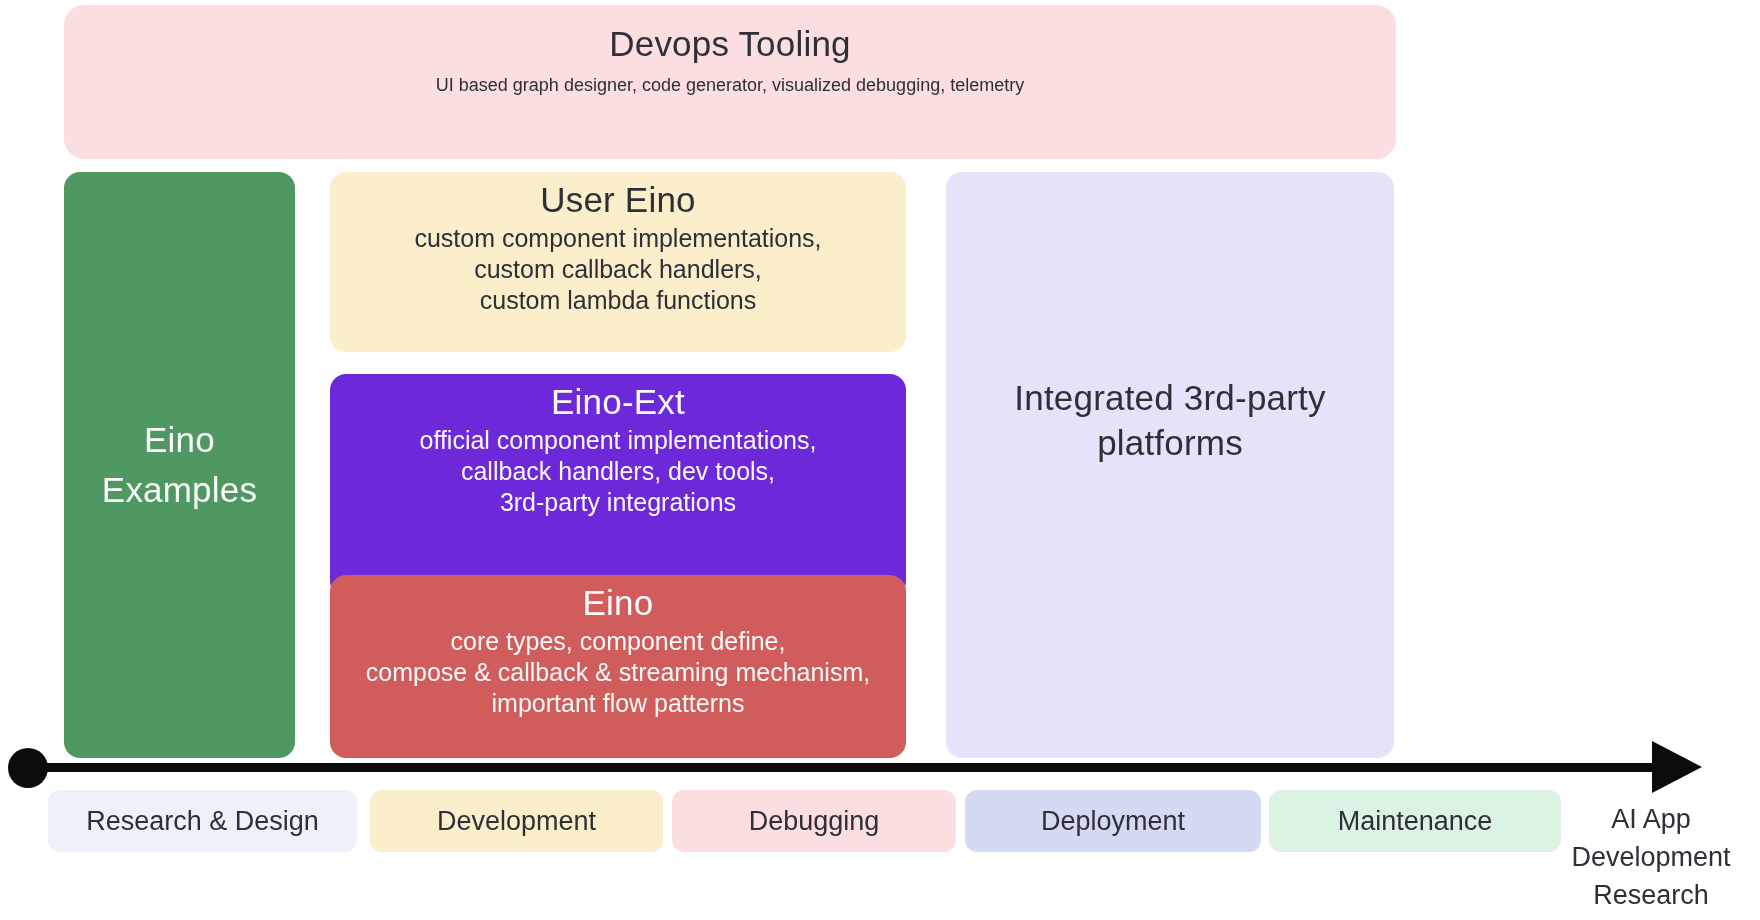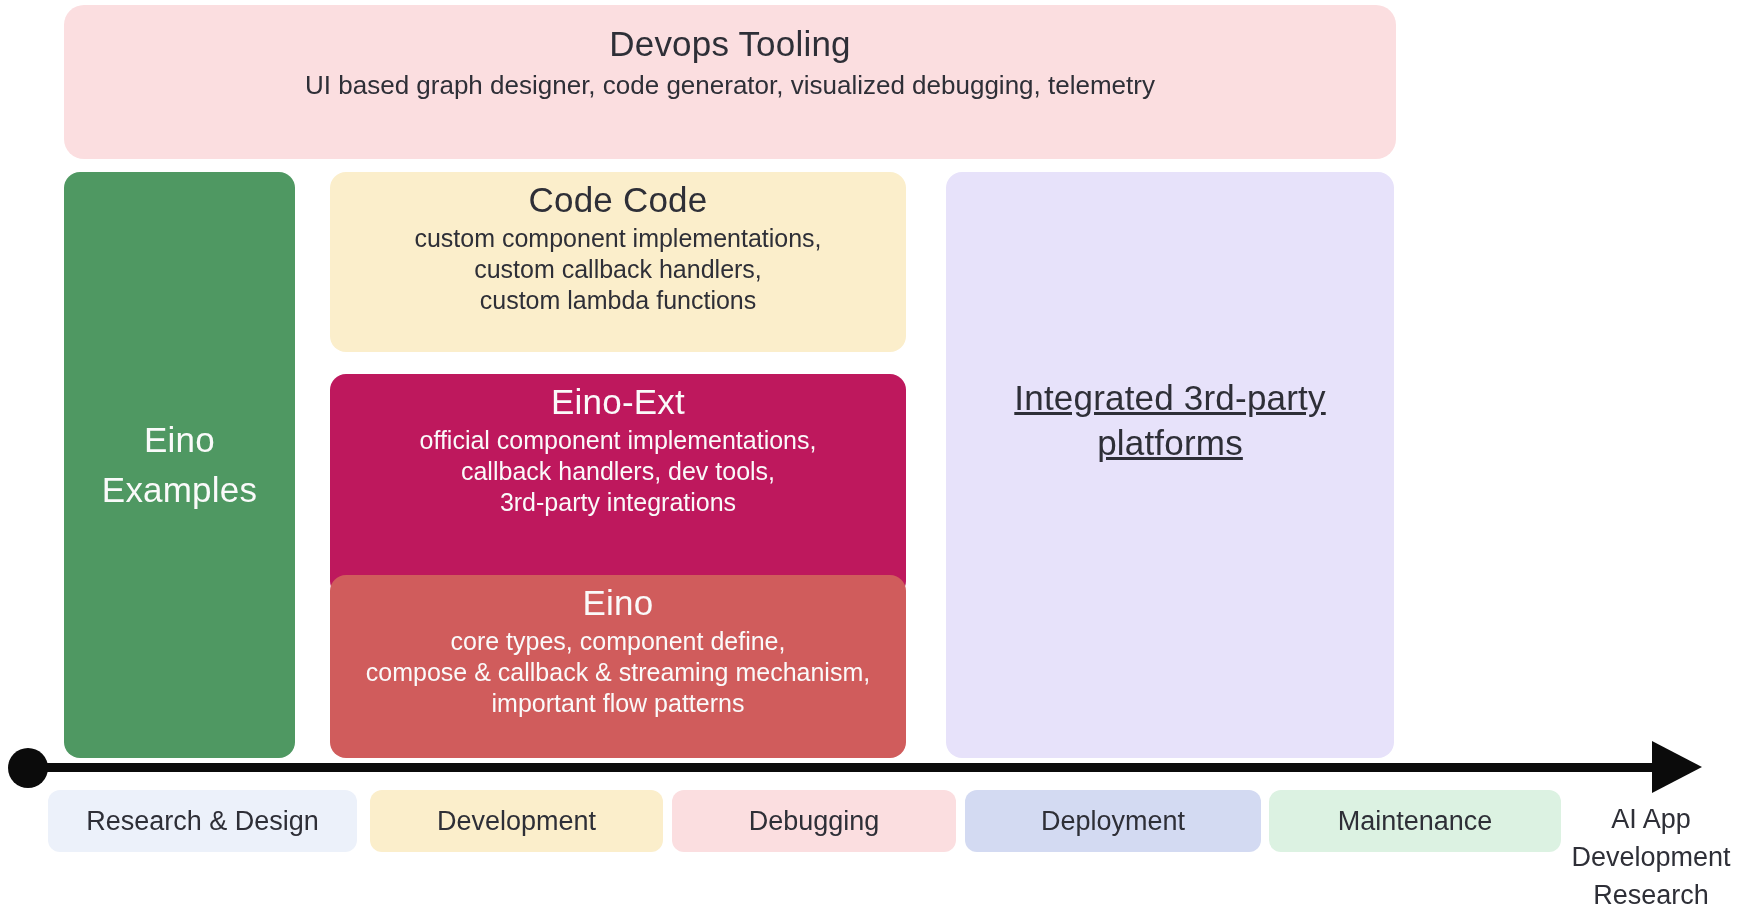--- a/index.html
+++ b/index.html
@@ -14,37 +14,37 @@
 
   .dark  { color: #2e2f37; }
   .light { color: #fafafa; }
 
   .box-title { font-size: 35px; line-height: 46px; font-weight: 500; letter-spacing: 0.2px; }
   .box-line  { font-size: 25px; line-height: 31px; font-weight: 400; }
 
   
   .devops { left: 64px; top: 5px; width: 1332px; height: 154px;
             background: #fbdee0; justify-content: flex-start; padding-top: 16px; }
-  .devops .box-sub { font-size: 26px; line-height: 36px; }
+  .devops .box-sub { font-size: 18px; line-height: 36px; }
 
   
   .examples { left: 64px; top: 172px; width: 231px; height: 586px;
               background: #4f9862; justify-content: center; }
   .examples .box-title { line-height: 50px; font-weight: 400; }
 
   
   .stackbox { left: 330px; width: 576px; justify-content: flex-start; padding-top: 5px; }
   .user-code { top: 172px; height: 180px; background: #fbeecb; }
-  .eino-ext  { top: 374px; height: 223px; background: #be185d; }
+  .eino-ext  { top: 374px; height: 223px; background: #6d28d9; }
   .eino      { top: 575px; height: 183px; background: #d05c5c; }
 
   
   .platforms { left: 946px; top: 172px; width: 448px; height: 586px;
                background: #e7e2fa; justify-content: center; padding-bottom: 90px; }
-  .platforms .box-title { line-height: 45px; text-decoration: underline; }
+  .platforms .box-title { line-height: 45px; }
   .platforms .box-sub { font-size: 27px; line-height: 40px; }
 
   
   .tl-line { position: absolute; left: 28px; top: 763px; width: 1628px; height: 9px; background: #0b0b0b; }
   .tl-dot  { position: absolute; left: 8px; top: 748px; width: 40px; height: 40px;
              border-radius: 50%; background: #0b0b0b; }
   .tl-head { position: absolute; left: 1652px; top: 741px; width: 0; height: 0;
              border-top: 26px solid transparent; border-bottom: 26px solid transparent;
              border-left: 50px solid #0b0b0b; }
 
@@ -71,21 +71,21 @@
     <div class="box-title dark">Devops Tooling</div>
     <div class="box-sub dark">UI based graph designer, code generator, visualized debugging, telemetry</div>
   </section>
 
   <section class="box examples r16">
     <div class="box-title light">Eino</div>
     <div class="box-title light">Examples</div>
   </section>
 
   <section class="box stackbox user-code r16">
-    <div class="box-title dark">Code Code</div>
+    <div class="box-title dark">User Eino</div>
     <div class="box-line dark">custom component implementations,</div>
     <div class="box-line dark">custom callback handlers,</div>
     <div class="box-line dark">custom lambda functions</div>
   </section>
 
   <section class="box stackbox eino-ext r16">
     <div class="box-title light">Eino-Ext</div>
     <div class="box-line light">official component implementations,</div>
     <div class="box-line light">callback handlers, dev tools,</div>
     <div class="box-line light">3rd-party integrations</div>

